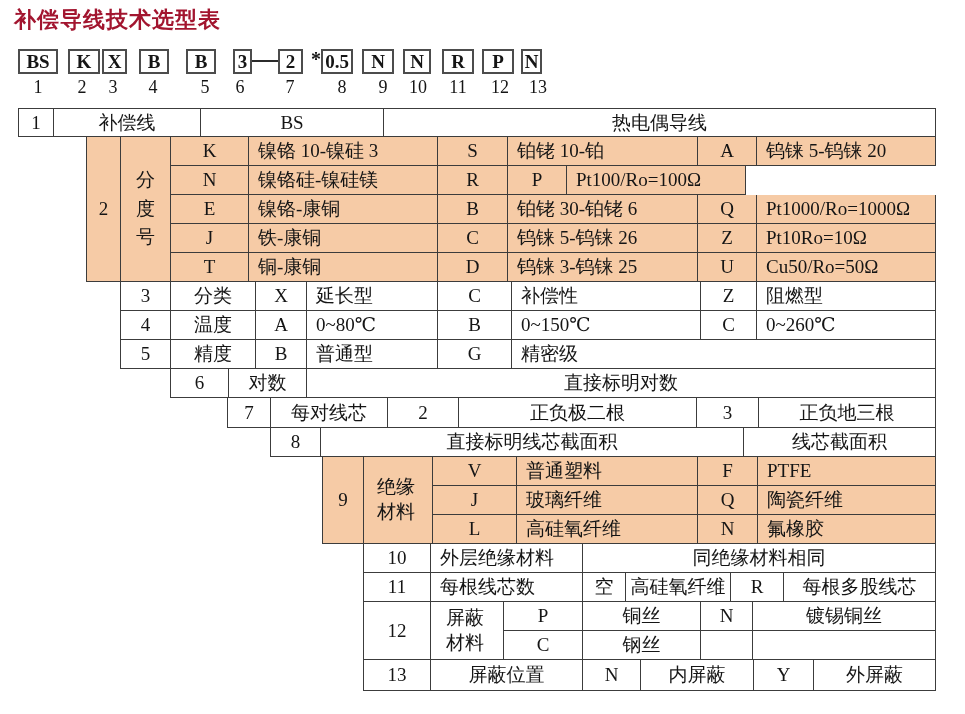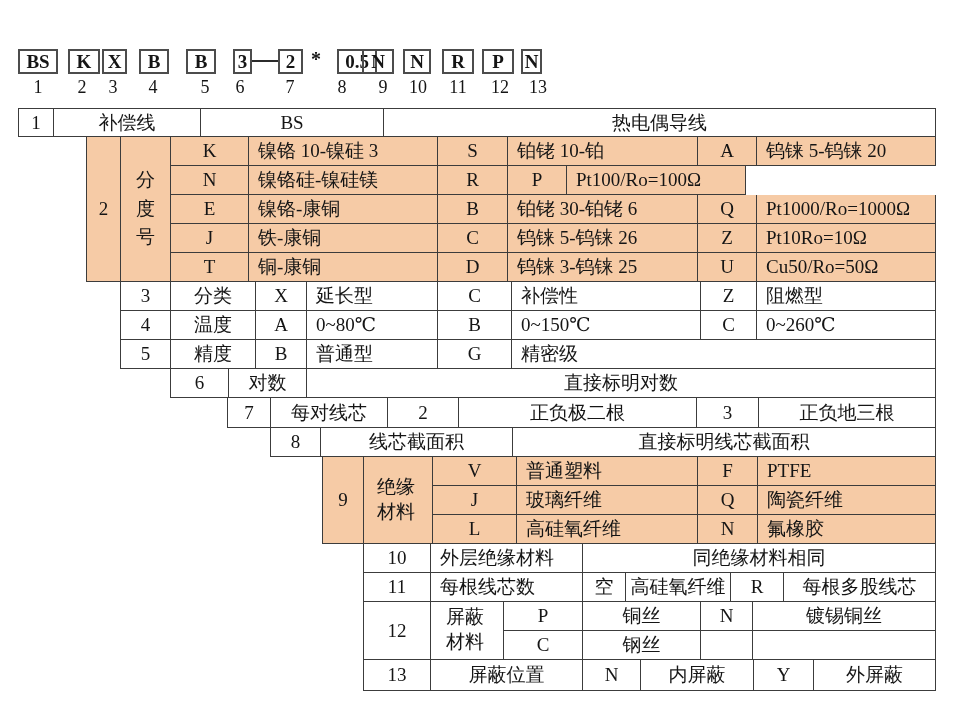--- a/index.html
+++ b/index.html
@@ -25,20 +25,21 @@
   .row{display:flex;flex:1;align-items:stretch;}
   .row .cell{height:auto;}
   .vtext{display:block;width:21px;word-break:break-all;white-space:normal;text-align:center;line-height:1.5;}
   .wrap2{display:block;width:42px;word-break:break-all;white-space:normal;text-align:left;line-height:1.3;}
 </style>
 </head>
 <body>
 
 <div class="page">
 
+  <div class="title">补偿导线技术选型表</div>
 
   <div class="cbox" style="left:18px;width:40px;">
       <span>BS</span>
     </div>
   <div class="cbox" style="left:68px;width:32px;">
       <span>K</span>
     </div>
   <div class="cbox" style="left:102px;width:25px;">
       <span>X</span>
     </div>
@@ -49,21 +50,21 @@
       <span>B</span>
     </div>
   <div class="cbox" style="left:233px;width:19px;">
       <span>3</span>
     </div>
   <div class="dashline" style="left:252px;width:26px;"></div>
   <div class="cbox" style="left:278px;width:25px;">
       <span>2</span>
     </div>
   <div class="star" style="left:311px;">*</div>
-  <div class="cbox" style="left:337px;width:40px;">
+  <div class="cbox" style="left:321px;width:32px;">
       <span>0.5</span>
     </div>
   <div class="cbox" style="left:362px;width:32px;">
       <span>N</span>
     </div>
   <div class="cbox" style="left:403px;width:28px;">
       <span>N</span>
     </div>
   <div class="cbox" style="left:442px;width:32px;">
       <span>R</span>
@@ -187,22 +188,22 @@
     <div class="cell" style="width:43px;">7</div>
     <div class="cell" style="width:117px;">每对线芯</div>
     <div class="cell" style="width:71px;">2</div>
     <div class="cell" style="width:238px;">正负极二根</div>
     <div class="cell" style="width:62px;">3</div>
     <div class="cell" style="width:177px;">正负地三根</div>
   </div>
 
   <div class="band" style="left:270px;top:428px;height:29px;">
     <div class="cell" style="width:50px;">8</div>
+    <div class="cell" style="width:423px;">直接标明线芯截面积</div>
     <div class="cell" style="width:192px;">线芯截面积</div>
-    <div class="cell" style="width:423px;">直接标明线芯截面积</div>
   </div>
 
   <div class="band orange" style="left:322px;top:457px;height:87px;">
     <div class="cell" style="width:41px;">9</div>
     <div class="cell" style="width:69px;">
         <span class="wrap2">绝缘材料</span>
       </div>
     <div class="col" style="width:503px;">
       <div class="row">
         <div class="cell" style="width:84px;">V</div>
@@ -235,21 +236,21 @@
     <div class="cell" style="width:67px;">11</div>
     <div class="cell lft" style="width:152px;">每根线芯数</div>
     <div class="cell" style="width:43px;">空</div>
     <div class="cell" style="width:105px;">高硅氧纤维</div>
     <div class="cell" style="width:53px;">R</div>
     <div class="cell" style="width:152px;">每根多股线芯</div>
   </div>
 
   <div class="band" style="left:363px;top:602px;height:58px;">
     <div class="cell" style="width:67px;">12</div>
-    <div class="cell" style="width:73px;font-family:Liberation Mono, monospace;">
+    <div class="cell" style="width:73px;">
         <span class="wrap2">屏蔽材料</span>
       </div>
     <div class="col" style="width:432px;">
       <div class="row">
         <div class="cell" style="width:79px;">P</div>
         <div class="cell" style="width:118px;">铜丝</div>
         <div class="cell" style="width:52px;">N</div>
         <div class="cell" style="width:183px;">镀锡铜丝</div>
       </div>
       <div class="row">

